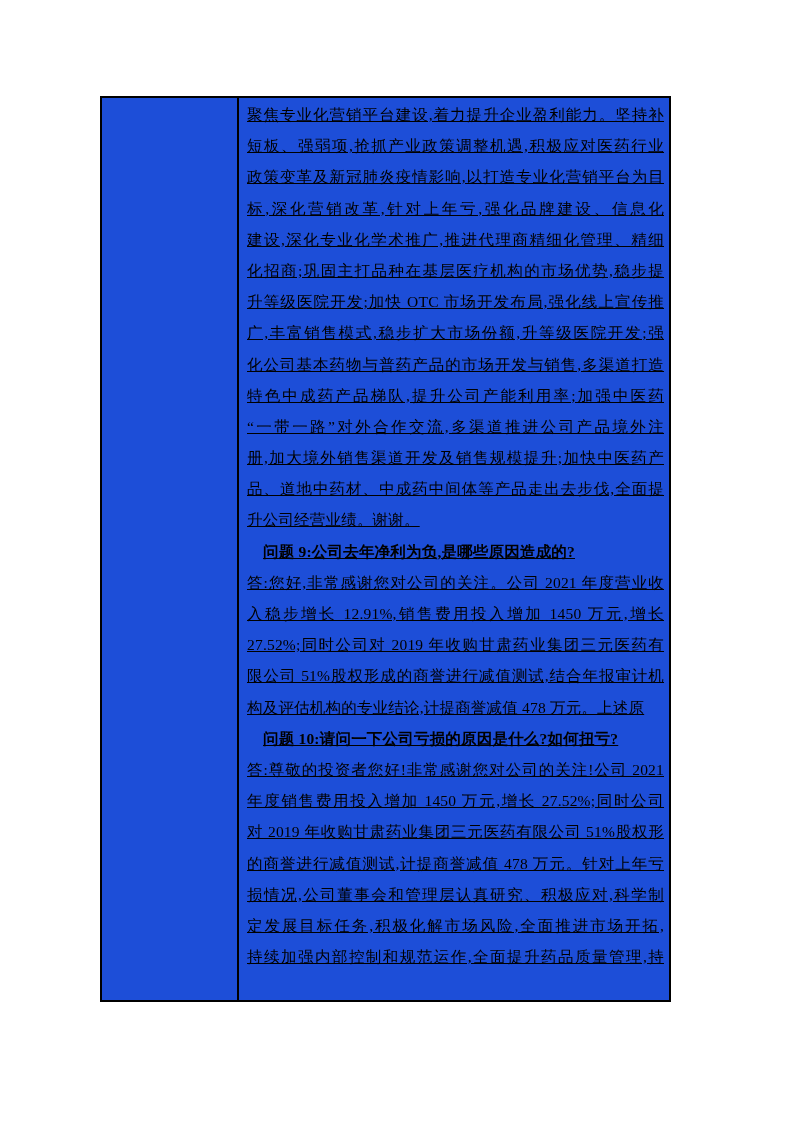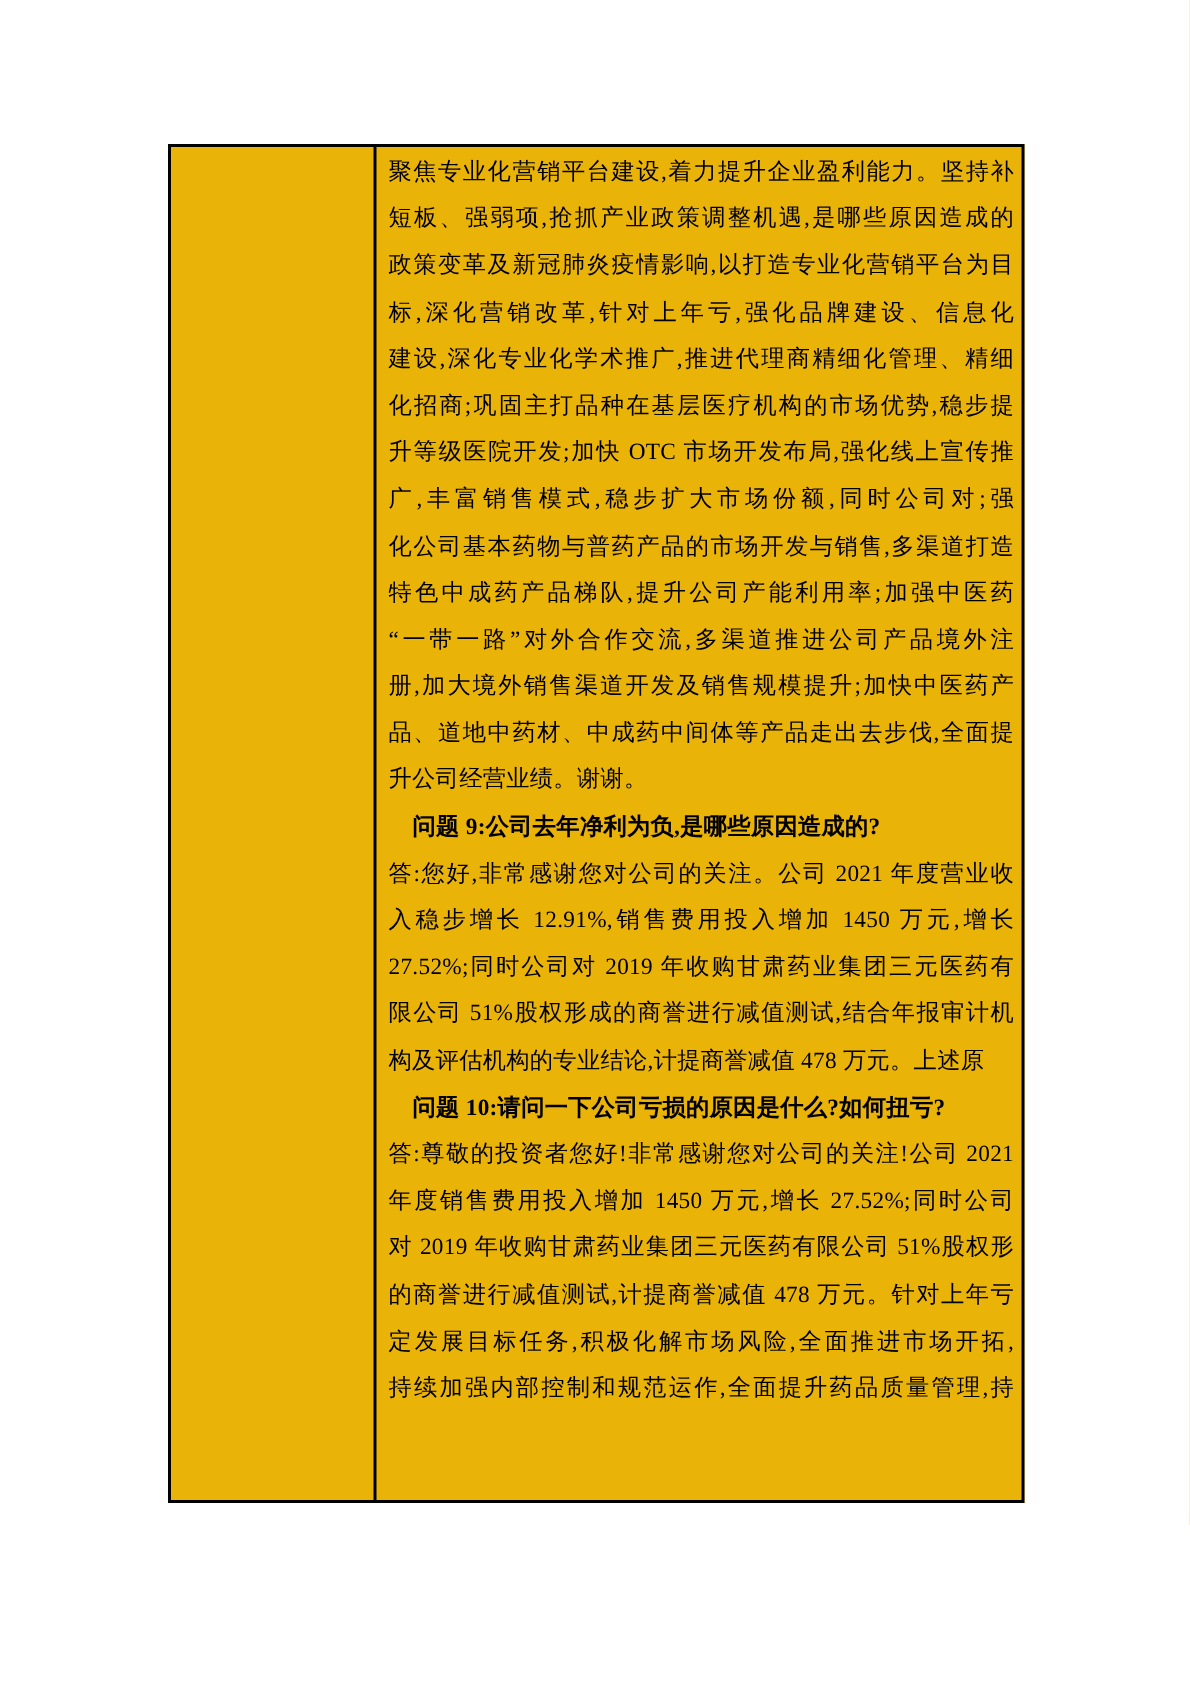--- a/index.html
+++ b/index.html
@@ -11,28 +11,29 @@
     position: relative;
     width: 793px;
     height: 1122px;
     background: #ffffff;
     font-family: "Liberation Serif", "DejaVu Serif", serif;
     color: #000000;
     overflow: hidden;
   }
   .doc-table {
     position: absolute;
-    left: 112px;
+    left: 100px;
     top: 96px;
     width: 571px;
     height: 906px;
     border: 2px solid #000000;
     box-sizing: border-box;
     display: flex;
-    background: #eab308;
+    background: #1d4ed8;
+    text-decoration: underline;
   }
   .cell-left {
     width: 137px;
     min-width: 137px;
     border-right: 2px solid #000000;
     box-sizing: border-box;
   }
   .cell-right {
     flex: 1;
     box-sizing: border-box;
@@ -70,27 +71,27 @@
 </style>
 </head>
 <body>
 
 <div class="page">
   <div class="doc-table">
     <div class="cell-left"></div>
     <div class="cell-right">
         <div class="paragraph">
           <div class="line">聚焦专业化营销平台建设,着力提升企业盈利能力。坚持补</div>
-          <div class="line">短板、强弱项,抢抓产业政策调整机遇,是哪些原因造成的</div>
+          <div class="line">短板、强弱项,抢抓产业政策调整机遇,积极应对医药行业</div>
           <div class="line">政策变革及新冠肺炎疫情影响,以打造专业化营销平台为目</div>
           <div class="line">标,深化营销改革,针对上年亏,强化品牌建设、信息化</div>
           <div class="line">建设,深化专业化学术推广,推进代理商精细化管理、精细</div>
           <div class="line">化招商;巩固主打品种在基层医疗机构的市场优势,稳步提</div>
           <div class="line">升等级医院开发;加快 OTC 市场开发布局,强化线上宣传推</div>
-          <div class="line">广,丰富销售模式,稳步扩大市场份额,同时公司对;强</div>
+          <div class="line">广,丰富销售模式,稳步扩大市场份额,升等级医院开发;强</div>
           <div class="line">化公司基本药物与普药产品的市场开发与销售,多渠道打造</div>
           <div class="line">特色中成药产品梯队,提升公司产能利用率;加强中医药</div>
           <div class="line">“一带一路”对外合作交流,多渠道推进公司产品境外注</div>
           <div class="line">册,加大境外销售渠道开发及销售规模提升;加快中医药产</div>
           <div class="line">品、道地中药材、中成药中间体等产品走出去步伐,全面提</div>
           <div class="line">升公司经营业绩。谢谢。</div>
         </div>
         <div class="paragraph bold">
           <div class="line">问题 9:公司去年净利为负,是哪些原因造成的?</div>
         </div>
@@ -102,18 +103,19 @@
           <div class="line">构及评估机构的专业结论,计提商誉减值 478 万元。上述原</div>
         </div>
         <div class="paragraph bold">
           <div class="line">问题 10:请问一下公司亏损的原因是什么?如何扭亏?</div>
         </div>
         <div class="paragraph truncated">
           <div class="line">答:尊敬的投资者您好!非常感谢您对公司的关注!公司 2021</div>
           <div class="line">年度销售费用投入增加 1450 万元,增长 27.52%;同时公司</div>
           <div class="line">对 2019 年收购甘肃药业集团三元医药有限公司 51%股权形成</div>
           <div class="line">的商誉进行减值测试,计提商誉减值 478 万元。针对上年亏</div>
+          <div class="line">损情况,公司董事会和管理层认真研究、积极应对,科学制</div>
           <div class="line">定发展目标任务,积极化解市场风险,全面推进市场开拓,</div>
           <div class="line">持续加强内部控制和规范运作,全面提升药品质量管理,持</div>
         </div>
       </div>
   </div>
 </div>
 
 </body></html>

